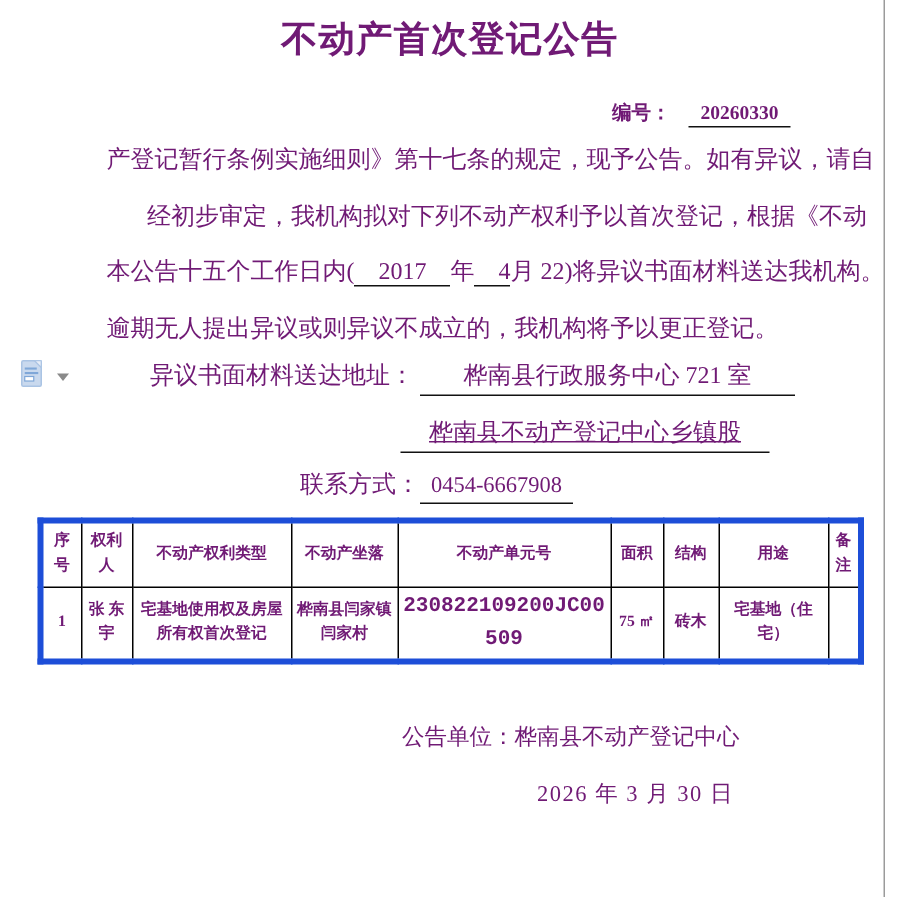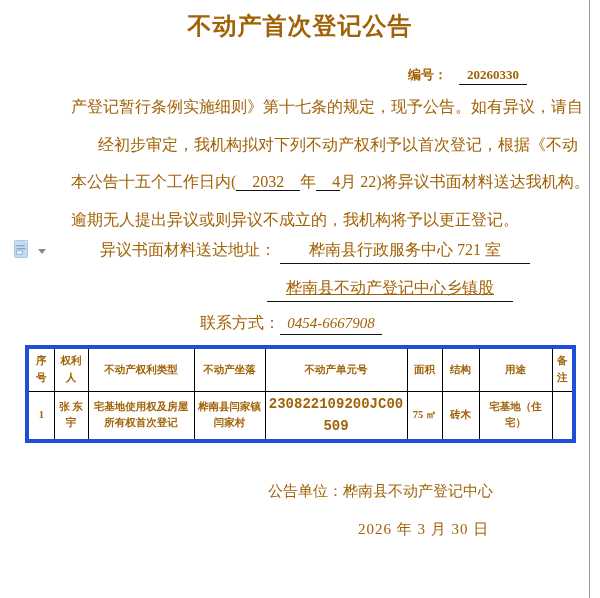--- a/index.html
+++ b/index.html
@@ -1,18 +1,18 @@
 <!DOCTYPE html>
 <html><head>
 <meta charset="utf-8">
 <style>
   html,body{margin:0;padding:0;background:#fff;}
   #page{
     position:relative;width:600px;height:598px;background:#ffffff;
-    font-family:"Liberation Serif","DejaVu Serif",serif;color:#a16207;overflow:hidden;
+    font-family:"Liberation Serif","DejaVu Serif",serif;color:#701a75;overflow:hidden;
   }
   .edge-line{position:absolute;left:589px;top:0;width:1px;height:598px;background:#9b9b9b;}
   .doc-title{
     position:absolute;top:10px;left:0;width:600px;text-align:center;
     font-size:24px;font-weight:bold;letter-spacing:1px;margin:0;
   }
   .number-line{position:absolute;top:66px;left:408px;font-size:13px;font-weight:bold;}
   .number-value{
     display:inline-block;min-width:62px;text-align:center;
     border-bottom:1.5px solid #111;font-weight:bold;font-size:13px;padding:0 3px 1px 3px;margin-left:12px;
@@ -23,21 +23,21 @@
   .blank{border-bottom:1px solid #111;}
   .addr-row{position:absolute;font-size:16px;white-space:nowrap;}
   .addr-row1{top:240px;left:100px;}
   .addr-row2{top:278px;left:0px;}
   .addr-row3{top:313px;left:200px;}
   .addr-fill{
     display:inline-block;border-bottom:1.5px solid #111;text-align:center;padding-bottom:2px;
   }
   .fill1{width:250px;margin-left:4px;}
   .fill2{position:absolute;left:267px;width:246px;text-decoration:underline;}
-  .fill3{width:102px;font-size:15px;font-style:italic;}
+  .fill3{width:102px;font-size:15px;}
   .paste-widget{position:absolute;left:14px;top:240px;width:36px;height:24px;cursor:pointer;}
   .paste-arrow{
     position:absolute;left:24px;top:9px;width:0;height:0;
     border-left:4px solid transparent;border-right:4px solid transparent;border-top:5px solid #8a8a8a;
   }
   table.doc-table{
     position:absolute;left:25px;top:345px;border-collapse:collapse;table-layout:fixed;
     font-size:10.5px;font-weight:bold;line-height:1.6;
   }
   table.doc-table th,table.doc-table td{
@@ -65,21 +65,21 @@
   </div>
 
   <div class="body-para">
     <div class="line">
       <span>产登记暂行条例实施细则》第十七条的规定，现予公告。如有异议，请自</span>
     </div>
     <div class="line indent">
       <span>经初步审定，我机构拟对下列不动产权利予以首次登记，根据《不动</span>
     </div>
     <div class="line">
-      <span>本公告十五个工作日内(</span><span class="blank">　2032　</span><span>年</span><span class="blank">　4</span><span>月 22)将异议书面材料送达我机构。</span>
+      <span>本公告十五个工作日内(</span><span class="blank">　2017　</span><span>年</span><span class="blank">　4</span><span>月 22)将异议书面材料送达我机构。</span>
     </div>
     <div class="line">
       <span>逾期无人提出异议或则异议不成立的，我机构将予以更正登记。</span>
     </div>
   </div>
 
   <div class="paste-widget">
     <svg width="16" height="20" viewBox="0 0 16 20">
       <rect x="0.5" y="0.5" width="13" height="17" rx="1" fill="#c9d9ee" stroke="#aac4e4"></rect>
       <path d="M9 0.5 L13.5 0.5 L13.5 5 Z" fill="#e8eef7" stroke="#aac4e4" stroke-width="0.8"></path>

